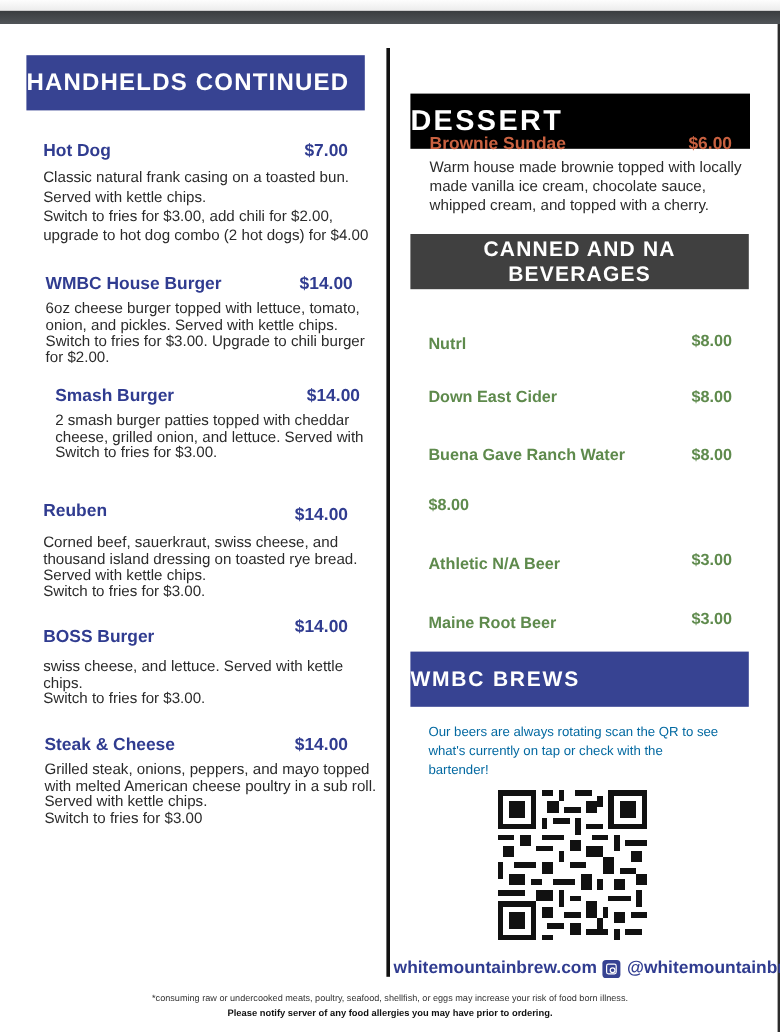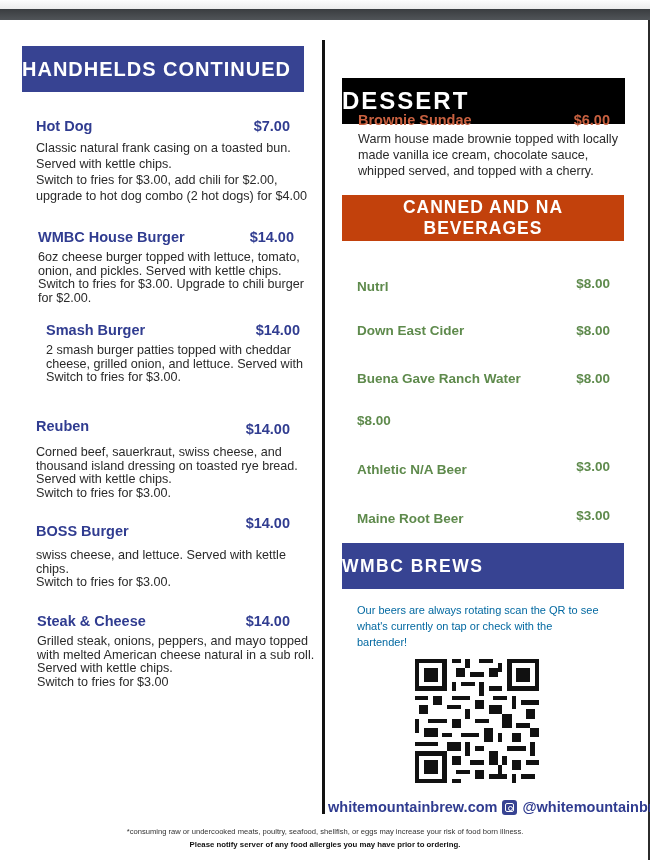--- a/index.html
+++ b/index.html
@@ -5,21 +5,21 @@
   html, body { margin:0; padding:0; }
   body { width:650px; height:860px; background:#ffffff; position:relative; overflow:hidden; font-family:"Liberation Sans", sans-serif; color:#222; }
   .top-fade { position:absolute; left:0; top:0; width:650px; height:9px; background:linear-gradient(#fdfdfd,#ececec); }
   .top-bar { position:absolute; left:0; top:9px; width:650px; height:11px; background:linear-gradient(#3a3d40,#505458); }
   .right-edge { position:absolute; right:0; top:20px; width:2px; height:840px; background:#2b2b2b; }
   .divider { position:absolute; left:322px; top:40px; width:3px; height:774px; background:#111; }
 
   .banner { position:absolute; color:#fff; font-weight:bold; text-align:center; letter-spacing:1px; display:flex; align-items:center; justify-content:flex-start; }
   .b-blue { background:#374392; }
   .b-orange { background:#000000;margin-top:32px; }
-  .b-green { background:#c2410c; }
+  .b-green { background:#404040; }
 
   .item { position:absolute; }
   .item-row { display:flex; justify-content:space-between; align-items:flex-start; font-weight:bold; font-size:14.5px; }
   .blue { color:#303c90; }
   .orange { color:#c96140; }
   .desc { font-size:12.6px; line-height:17px; color:#2a2a2a; margin-top:6px; }
   .desc div { white-space:nowrap; }
 
   .bev { position:absolute; left:357px; width:253px; display:flex; justify-content:space-between; font-weight:bold; font-size:13.5px; color:#5e8a4c; }
 
@@ -110,39 +110,39 @@
   </div>
 </div>
 
 <div class="item" style="left:37px;top:613px;width:253px;">
   <div class="item-row blue">
       <span>Steak &amp; Cheese</span>
       <span>$14.00</span>
     </div>
   <div class="desc" style="line-height:13.5px;">
     <div>Grilled steak, onions, peppers, and mayo topped</div>
-    <div>with melted American cheese natural in a sub roll.</div>
+    <div>with melted American cheese poultry in a sub roll.</div>
     <div>Served with kettle chips.</div>
     <div>Switch to fries for $3.00</div>
   </div>
 </div>
 
 <div class="banner b-orange" style="left:342px;top:46px;width:283px;height:46px;font-size:24px;letter-spacing:2px;">
   <span>DESSERT</span>
 </div>
 
 <div class="item" style="left:358px;top:112px;width:252px;">
   <div class="item-row orange">
       <span>Brownie Sundae</span>
       <span>$6.00</span>
     </div>
   <div class="desc" style="line-height:16px;margin-top:3px;">
     <div>Warm house made brownie topped with locally</div>
     <div>made vanilla ice cream, chocolate sauce,</div>
-    <div>whipped served, and topped with a cherry.</div>
+    <div>whipped cream, and topped with a cherry.</div>
   </div>
 </div>
 
 <div class="banner b-green" style="left:342px;top:195px;width:282px;height:46px;font-size:17.5px;">
   <span>CANNED AND NA BEVERAGES</span>
 </div>
 
 <div class="bev" style="top:279px;">
     <span>Nutrl</span>
     <span style="margin-top:-3px;">$8.00</span>

